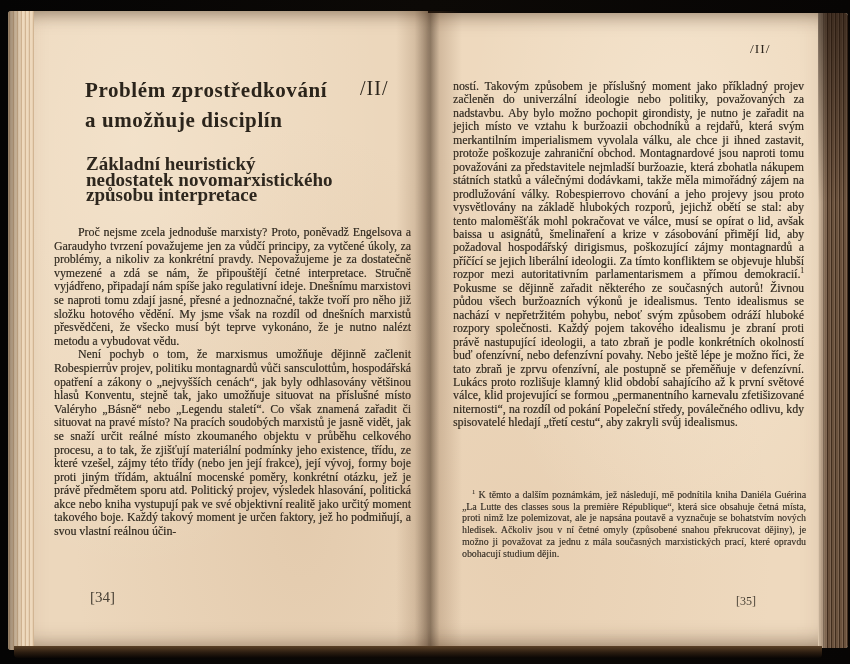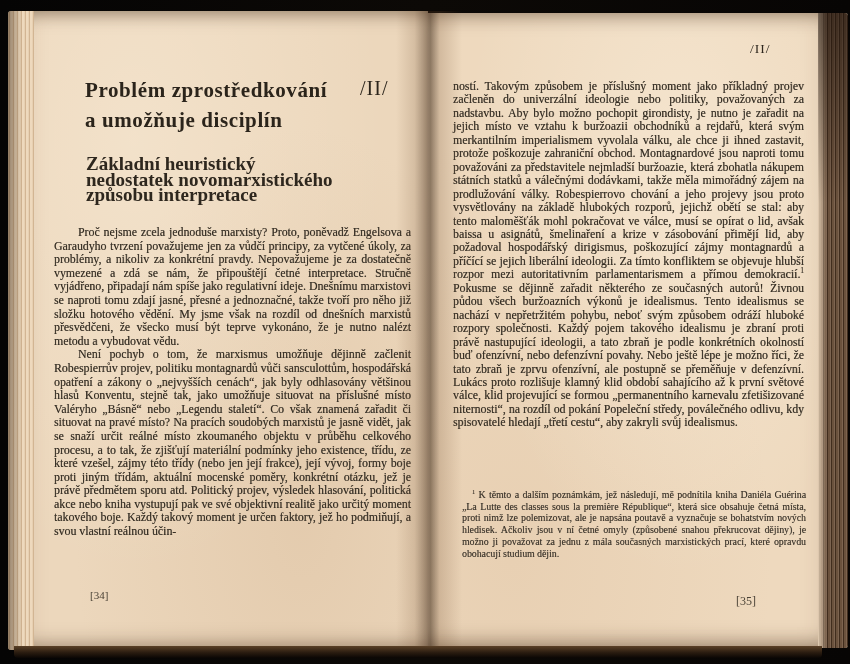--- a/index.html
+++ b/index.html
@@ -72,21 +72,21 @@
   .lp-subtitle {
     position:absolute; left:78px; top:145px;
     font-size:19px; font-weight:bold; line-height:15.5px;
     color:#2e271e; white-space:nowrap;
   }
   .lp-body {
     position:absolute; left:46px; top:215px; width:357px;
     font-size:11.8px; line-height:13.6px; text-align:justify;
     color:#352e24; text-shadow:.3px 0 0 rgba(53,46,36,.55);
   }
-  .lp-number { position:absolute; left:82px; top:578px; font-size:11px; color:#4a4236; }
+  .lp-number { position:absolute; left:82px; top:578px; font-size:15px; color:#4a4236; }
   
   .rp-marker {
     position:absolute; left:322px; top:28px;
     font-size:13.5px; color:#2e271e; letter-spacing:1px;
   }
   .rp-body {
     position:absolute; left:25px; top:67px; width:351px;
     font-size:11.8px; line-height:13.45px; text-align:justify;
     color:#352e24; text-shadow:.3px 0 0 rgba(53,46,36,.55);
   }

